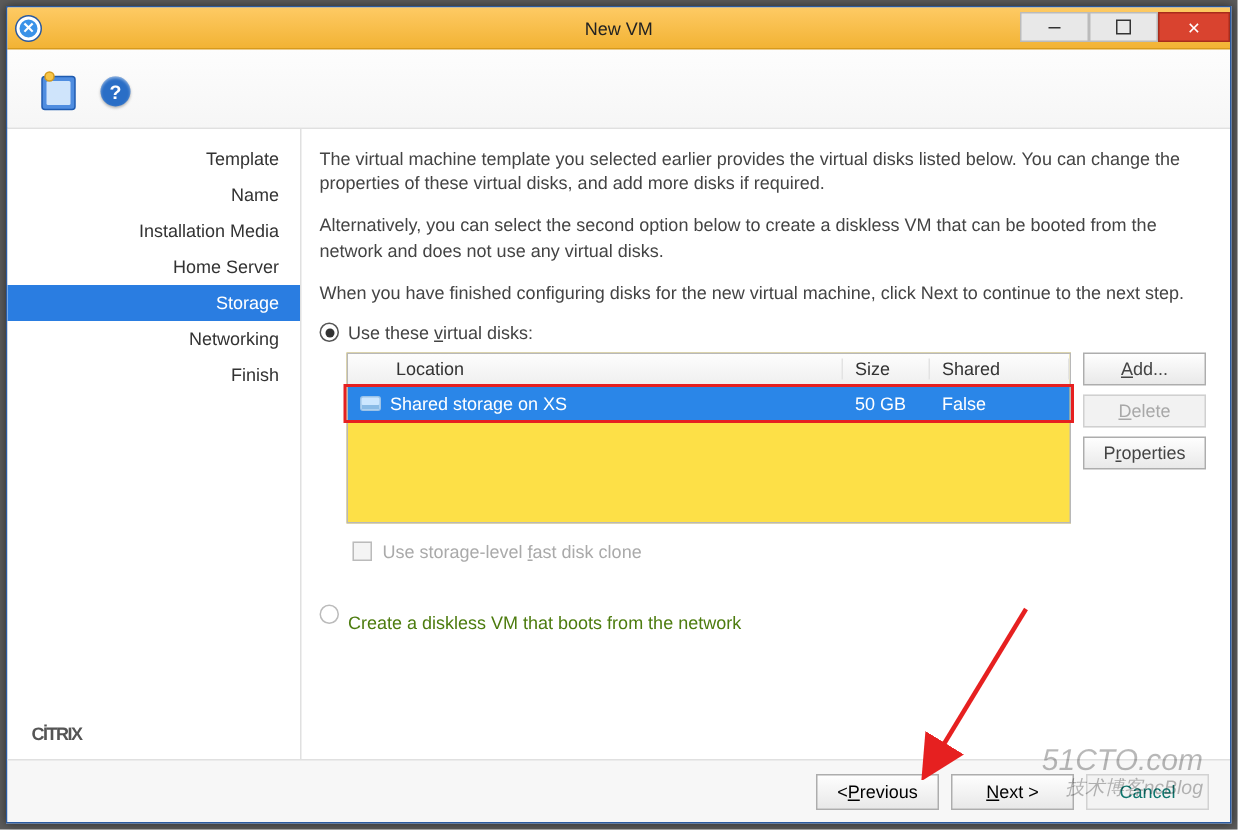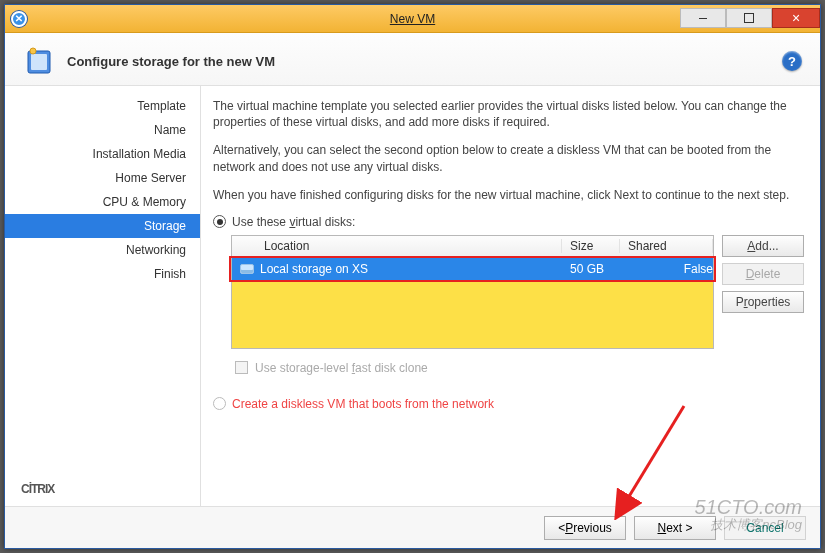--- a/index.html
+++ b/index.html
@@ -11,21 +11,21 @@
   }
 
   .titlebar {
     height: 28px; background: linear-gradient(#feca64,#f2b334);
     display: flex; align-items: center; position: relative;
     border-bottom: 1px solid #d79a1c;
   }
   .sysicon { width: 16px; height: 16px; margin: 0 6px; border-radius: 50%;
     background: #3a92e8; border:2px solid #fff; box-shadow:0 0 0 1px #2a5aa0;
     display:flex;align-items:center;justify-content:center;color:#fff;font-size:10px;font-weight:bold; }
-  .title { position:absolute; left:50%; transform:translateX(-50%); font-size:12px; color:#222;text-decoration:underline; }
+  .title { position:absolute; left:50%; transform:translateX(-50%); font-size:12px; color:#222; }
   .winbtns { margin-left:auto; display:flex; }
   .winbtn { width:46px; height:20px; display:flex; align-items:center; justify-content:center;
     font-size:11px; color:#333; background:#e8e8e8; border:1px solid #bbb; margin-top:-1px; }
   .winbtn.min::before{content:""; width:8px; height:1px; background:#333;}
   .winbtn.max::before{content:""; width:8px; height:8px; border:1px solid #333;}
   .winbtn.close{ background:#d9432f; border-color:#a82c1c; color:#fff; width:48px;}
   .winbtn.close::before{content:"×"; font-size:14px; line-height:1;}
 
   .header {
     padding: 12px 18px 8px 18px; display:flex; align-items:center;
@@ -46,33 +46,33 @@
   .brand { position:absolute; left:16px; bottom:52px; font-size:12px; font-weight:bold; letter-spacing:-1px; color:#555; }
 
   .main { flex:1; padding:8px 16px 0 12px; font-size:12px; color:#444; position:relative; }
   .para { margin: 4px 0 12px 0; line-height:1.35; }
 
   .radio-row { display:flex; align-items:center; margin:6px 0; }
   .radio { width:13px; height:13px; border-radius:50%; border:1px solid #555; margin-right:6px;
     display:flex; align-items:center; justify-content:center; background:#fff;}
   .radio.checked::after{content:""; width:6px; height:6px; border-radius:50%; background:#333;}
   .radio.disabled{ border-color:#bbb; }
-  .radio-label.disabled{ color:#ef4444; }
+  .radio-label.disabled{ color:#4d7c0f;margin-top:11px; }
   .radio-label .ul{ text-decoration: underline; }
 
   .disk-area { display:flex; margin-top:6px; margin-left:18px; }
   .table-wrap { position:relative; flex:1; }
   .table { border:1px solid #b8b8b8; height:114px; background:#fde047; }
   .thead { display:flex; background:linear-gradient(#fdfdfd,#efefef); border-bottom:1px solid #d8d8d8;
     font-size:12px; color:#333; height:22px; align-items:center; }
   .th { padding:0 8px; border-right:1px solid #e3e3e3; }
   .th.loc{ width:330px; padding-left:32px;} .th.size{ width:58px;} .th.shared{ flex:1; }
   .trow { display:flex; align-items:center; height:22px; background:#2a86e8; color:#fff; font-size:12px; }
   .td.loc{ width:330px; padding-left:8px; display:flex; align-items:center; gap:6px;}
-  .td.size{ width:58px; padding-left:8px;} .td.shared{ flex:1; padding-left:8px;text-align:right;}
+  .td.size{ width:58px; padding-left:8px;} .td.shared{ flex:1; padding-left:8px;}
   .red-box { position:absolute; left:-2px; top:21px; width:calc(100% + 4px); height:26px;
     border:2px solid #e62020; pointer-events:none; }
   .disk-icon{ width:14px; height:10px; background:#cde7ff; border-radius:2px; border:1px solid #9cc3e8;
     box-shadow: inset 0 -3px 0 #8abbe6; }
 
   .sidebtns { display:flex; flex-direction:column; gap:6px; margin-left:8px; }
   .btn { width:82px; height:22px; font-size:12px; background:linear-gradient(#fefefe,#e9e9e9);
     border:1px solid #adadad; display:flex; align-items:center; justify-content:center; }
   .btn.disabled { color:#a8a8a8; border-color:#d0d0d0; background:#f2f2f2; }
   .btn .ul{ text-decoration: underline; }
@@ -111,31 +111,29 @@
   </div>
 
   <div class="header">
     <div class="header-icon">
       <svg viewBox="0 0 32 32">
         <rect x="5" y="6" width="22" height="22" rx="2" fill="#4f8de0" stroke="#1f5bb0"></rect>
         <rect x="8" y="9" width="16" height="16" rx="1" fill="#cfe4fb"></rect>
         <circle cx="10" cy="6" r="3" fill="#f7c548" stroke="#d59a1c"></circle>
       </svg>
     </div>
-    <div class="header-title">Configure storage for the new VM</div>
     <div class="help">?</div>
   </div>
 
   <div class="body">
     <div class="sidebar">
       <div class="sb-item">Template</div>
       <div class="sb-item">Name</div>
       <div class="sb-item">Installation Media</div>
       <div class="sb-item">Home Server</div>
-      <div class="sb-item">CPU &amp; Memory</div>
       <div class="sb-item selected">Storage</div>
       <div class="sb-item">Networking</div>
       <div class="sb-item">Finish</div>
     </div>
 
     <div class="main">
       <p class="para">The virtual machine template you selected earlier provides the virtual disks listed below. You can change the properties of these virtual disks, and add more disks if required.</p>
       <p class="para">Alternatively, you can select the second option below to create a diskless VM that can be booted from the network and does not use any virtual disks.</p>
       <p class="para">When you have finished configuring disks for the new virtual machine, click Next to continue to the next step.</p>
 
@@ -150,21 +148,21 @@
         <div class="table-wrap">
           <div class="table">
             <div class="thead">
               <div class="th loc">Location</div>
               <div class="th size">Size</div>
               <div class="th shared">Shared</div>
             </div>
             <div class="trow">
               <div class="td loc">
                 <span class="disk-icon"></span>
-                <span>Local storage on XS</span>
+                <span>Shared storage on XS</span>
               </div>
               <div class="td size">50 GB</div>
               <div class="td shared">False</div>
             </div>
           </div>
           <div class="red-box"></div>
         </div>
         <div class="sidebtns">
           <div class="btn">
               <span class="ul">A</span>

